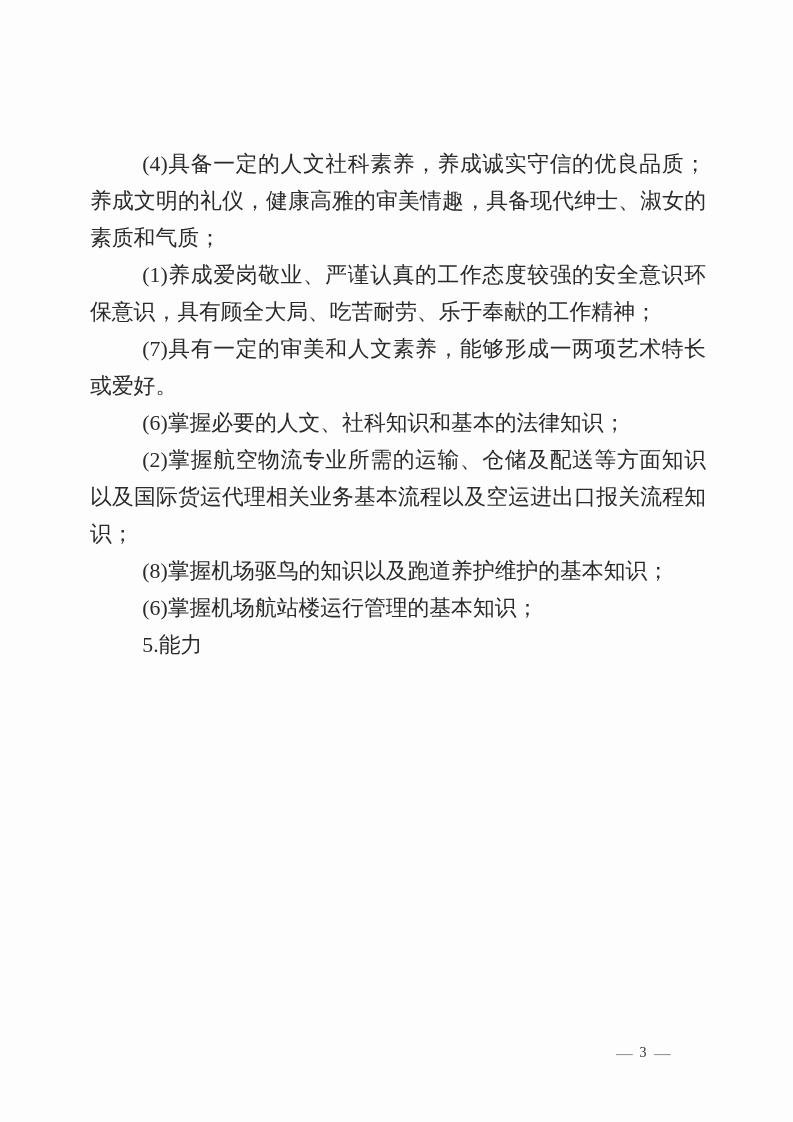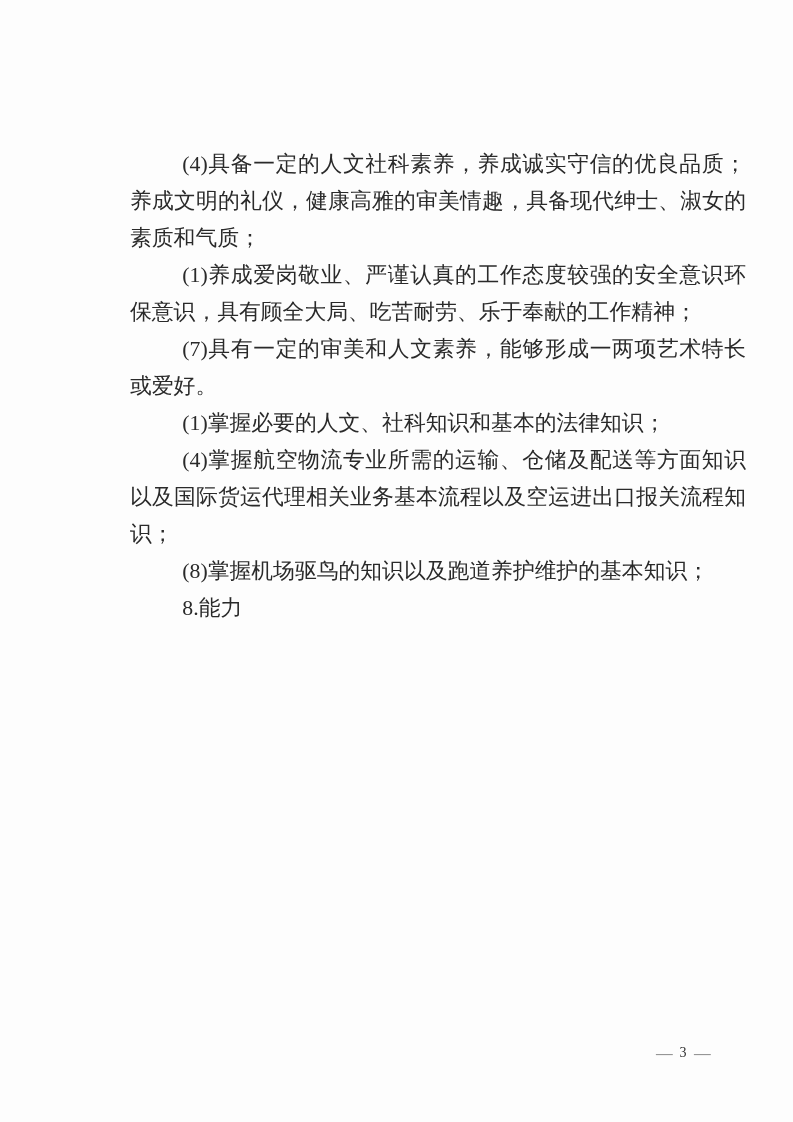--- a/index.html
+++ b/index.html
@@ -10,21 +10,20 @@
     width: 793px;
     height: 1122px;
     position: relative;
     overflow: hidden;
     background: #fdfdfd;
     font-family: "Liberation Serif", serif;
   }
   .page {
     position: absolute;
     inset: 0;
-    margin-left: 40px;
   }
   .doc-body {
     position: absolute;
     left: 90px;
     top: 146px;
     width: 616px;
     font-size: 21.8px;
     line-height: 37px;
     color: #2a2a2a;
     text-align: justify;
@@ -62,24 +61,25 @@
 </style>
 </head>
 <body>
 
 <div class="page">
 
   <div class="doc-body">
       <p class="para">(4)具备一定的人文社科素养，养成诚实守信的优良品质；养成文明的礼仪，健康高雅的审美情趣，具备现代绅士、淑女的素质和气质；</p>
       <p class="para">(1)养成爱岗敬业、严谨认真的工作态度较强的安全意识环保意识，具有顾全大局、吃苦耐劳、乐于奉献的工作精神；</p>
       <p class="para">(7)具有一定的审美和人文素养，能够形成一两项艺术特长或爱好。</p>
-      <p class="para">(1)掌握必要的人文、社科知识和基本的法律知识；</p>
-      <p class="para">(4)掌握航空物流专业所需的运输、仓储及配送等方面知识以及国际货运代理相关业务基本流程以及空运进出口报关流程知识；</p>
+      <p class="para">(6)掌握必要的人文、社科知识和基本的法律知识；</p>
+      <p class="para">(2)掌握航空物流专业所需的运输、仓储及配送等方面知识以及国际货运代理相关业务基本流程以及空运进出口报关流程知识；</p>
       <p class="para">(8)掌握机场驱鸟的知识以及跑道养护维护的基本知识；</p>
-      <p class="para">8.能力</p>
+      <p class="para">(6)掌握机场航站楼运行管理的基本知识；</p>
+      <p class="para">5.能力</p>
     </div>
 
   <div class="footer">
     <span class="dash">—</span>
     <span class="pagenum">3</span>
     <span class="dash">—</span>
   </div>
 
 </div>
 

